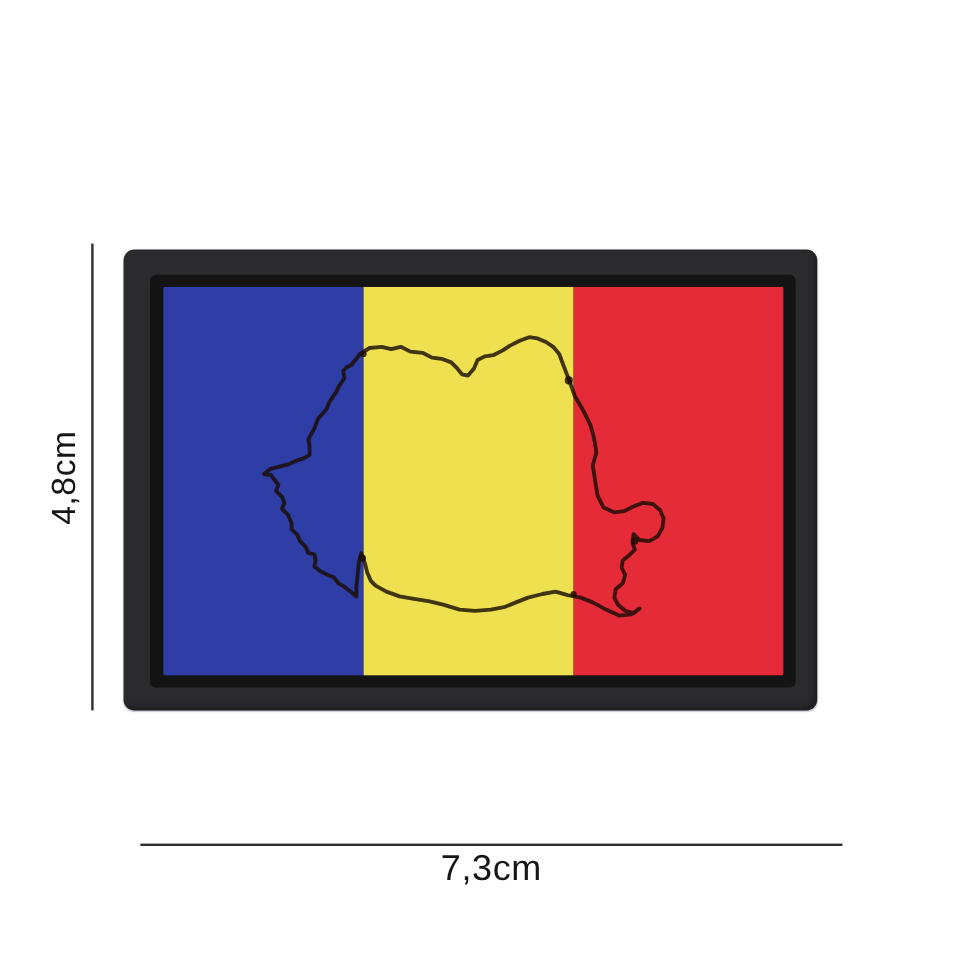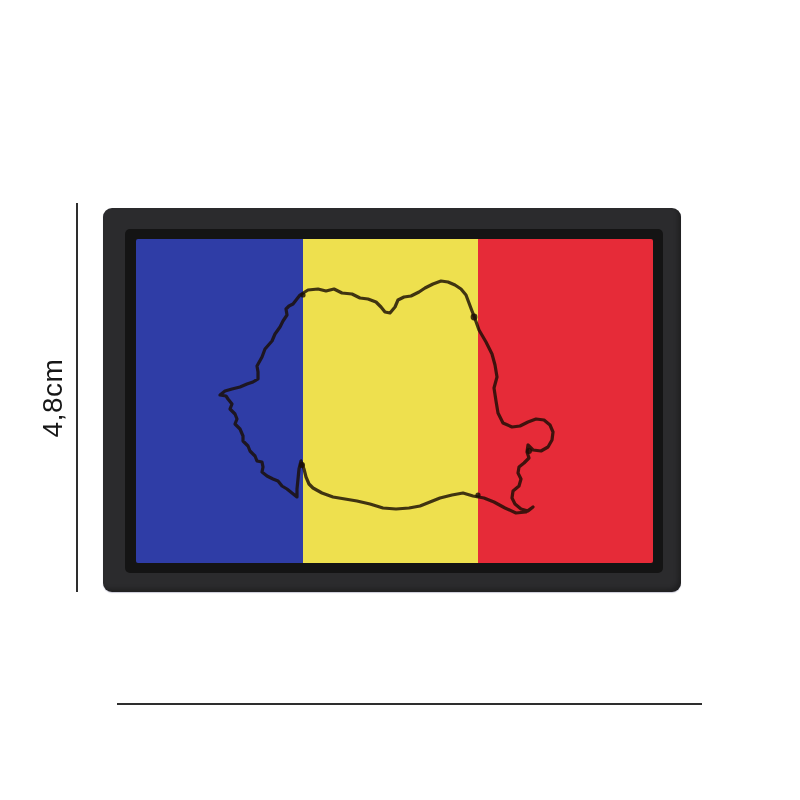--- a/index.html
+++ b/index.html
@@ -79,14 +79,15 @@
       </svg>
     </div>
   </div>
 
   <div class="dim-line-v" style="background: rgb(46, 46, 46);"></div>
   <div class="dim-label-v">
     <span>4,8cm</span>
   </div>
 
   <div class="dim-line-h" style="background: rgb(46, 46, 46);"></div>
+  <div class="dim-label-h">7,3cm</div>
 
 </div>
 
 </body></html>

